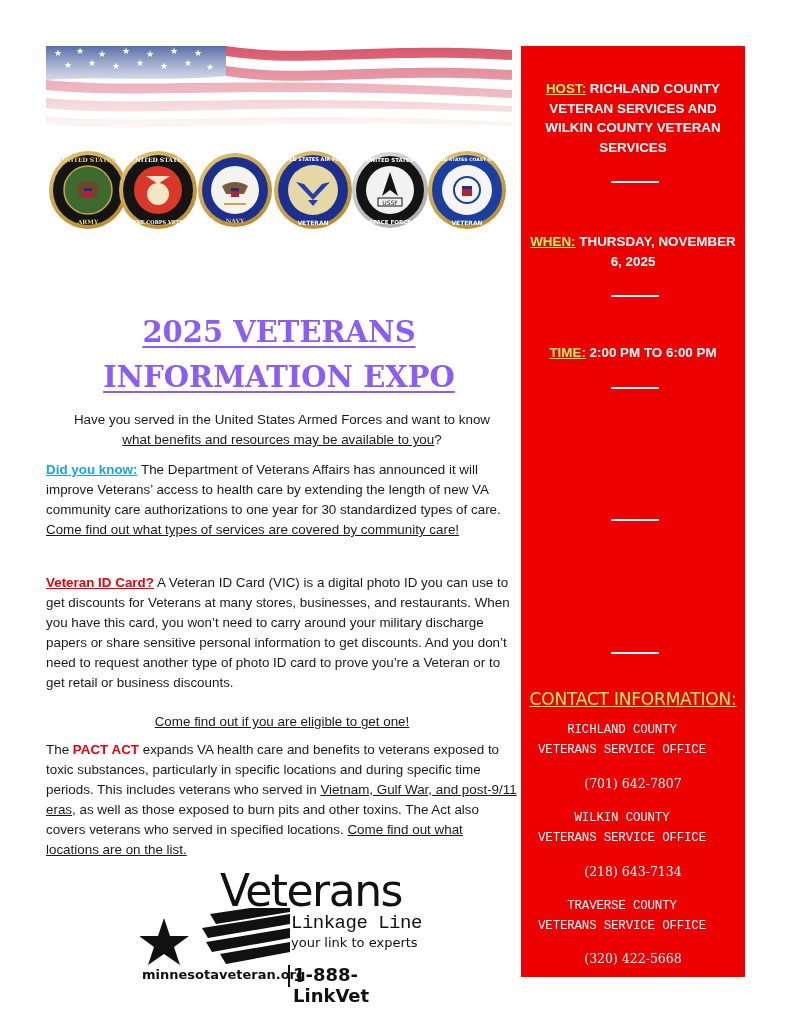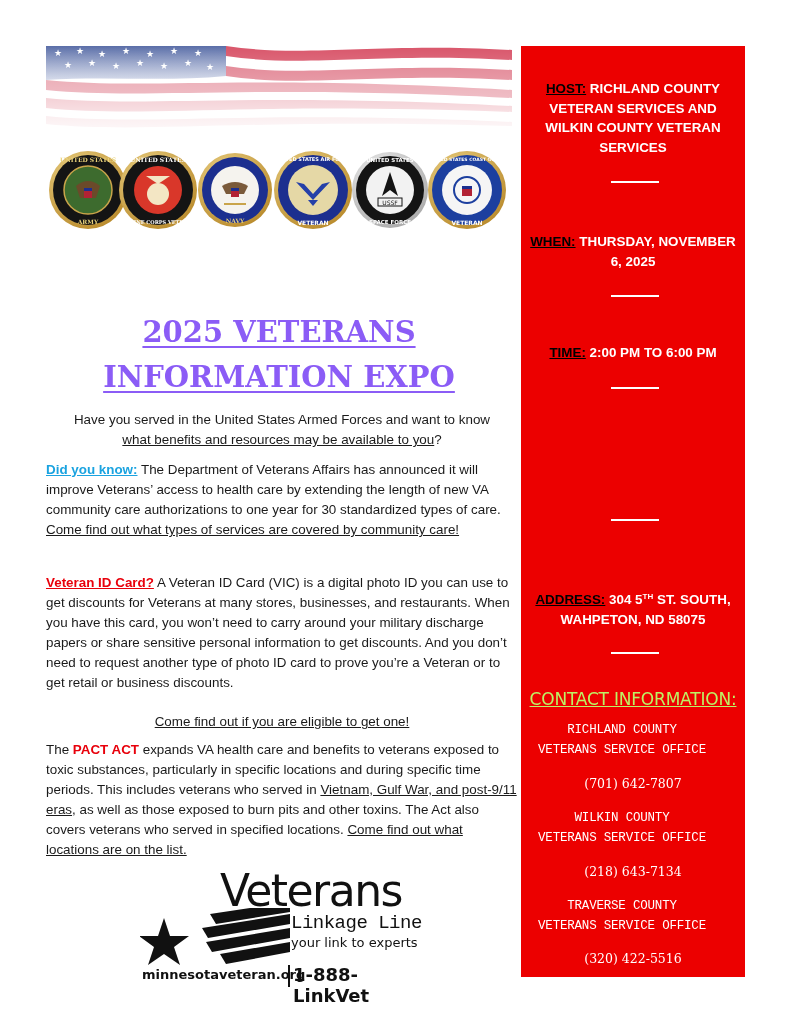--- a/index.html
+++ b/index.html
@@ -33,21 +33,21 @@
   .logo .ll { position: absolute; left: 151px; top: 44px; font-family: Liberation Mono, monospace; font-size: 19px; color: #111; letter-spacing: -0.5px; }
   .logo .tag { position: absolute; left: 151px; top: 67px; font-family: "DejaVu Sans", sans-serif; font-size: 13px; color: #111; }
   .logo .url { position: absolute; left: 2px; top: 99px; font-family: "DejaVu Sans", sans-serif; font-size: 13px; font-weight: bold; color: #111; }
   .logo .sep { position: absolute; left: 148px; top: 97px; width: 1.5px; height: 22px; background: #111; }
   .logo .phone { position: absolute; left: 153px; top: 96px; font-family: "DejaVu Sans", sans-serif; font-size: 18px; font-weight: bold; color: #111; }
   .logo svg { position: absolute; left: 0; top: 40px; }
 
   
   .sidebar { position: absolute; left: 521px; top: 46px; width: 224px; height: 931px; background: #ec0000; color: #fff; text-align: center; }
   .sb-block { position: absolute; left: 8px; width: 208px; font-family: "Liberation Sans", sans-serif; font-weight: bold; font-size: 13.4px; line-height: 19.5px; }
-  .sb-lbl { color: #000000; text-decoration: underline; }
+  .sb-lbl { color: #bef264; text-decoration: underline; }
   .sb-rule { position: absolute; left: 90px; width: 48px; height: 2px; background: #fff; }
   .contact-hdr { position: absolute; left: 0; width: 224px; top: 643px; font-family: "DejaVu Sans", sans-serif; font-size: 17px; color: #bef264; text-decoration: underline; letter-spacing: -0.2px; }
   .ct { position: absolute; left: 0; width: 202px; font-family: Liberation Mono, monospace; font-size: 12.5px; line-height: 19.5px; color: #fff; letter-spacing: -0.2px; }
   .ct-phone { position: absolute; left: 0; width: 224px; font-family: "DejaVu Serif", serif; font-size: 12.5px; color: #fff; }
 </style>
 </head>
 <body>
 
 <div class="banner">
   <svg class="flag" viewBox="0 0 466 95" preserveAspectRatio="none">
@@ -218,37 +218,34 @@
   </div>
   <div class="sb-rule" style="top:249px;"></div>
 
   <div class="sb-block" style="top:297px;">
     <span class="sb-lbl">TIME:</span><span> 2:00 PM TO 6:00 PM</span>
   </div>
   <div class="sb-rule" style="top:341px;"></div>
 
   <div class="sb-rule" style="top:473px;"></div>
 
-  <div class="sb-block" style="top:541px;">
-    <span class="sb-lbl">ADDRESS:</span><span> 304 5</span><sup style="font-size:8px;">TH</sup><span> ST. SOUTH, WAHPETON, ND 58075</span>
-  </div>
   <div class="sb-rule" style="top:606px;"></div>
 
   <div class="contact-hdr">CONTACT INFORMATION:</div>
 
   <div class="ct" style="top:675px;">
     <span>RICHLAND COUNTY</span><br>
     <span>VETERANS SERVICE OFFICE</span>
   </div>
   <div class="ct-phone" style="top:730px;">(701) 642-7807</div>
 
   <div class="ct" style="top:763px;">
     <span>WILKIN COUNTY</span><br>
     <span>VETERANS SERVICE OFFICE</span>
   </div>
   <div class="ct-phone" style="top:818px;">(218) 643-7134</div>
 
   <div class="ct" style="top:851px;">
     <span>TRAVERSE COUNTY</span><br>
     <span>VETERANS SERVICE OFFICE</span>
   </div>
-  <div class="ct-phone" style="top:905px;">(320) 422-5516</div>
+  <div class="ct-phone" style="top:905px;">(320) 422-5668</div>
 </div>
 
 </body></html>

